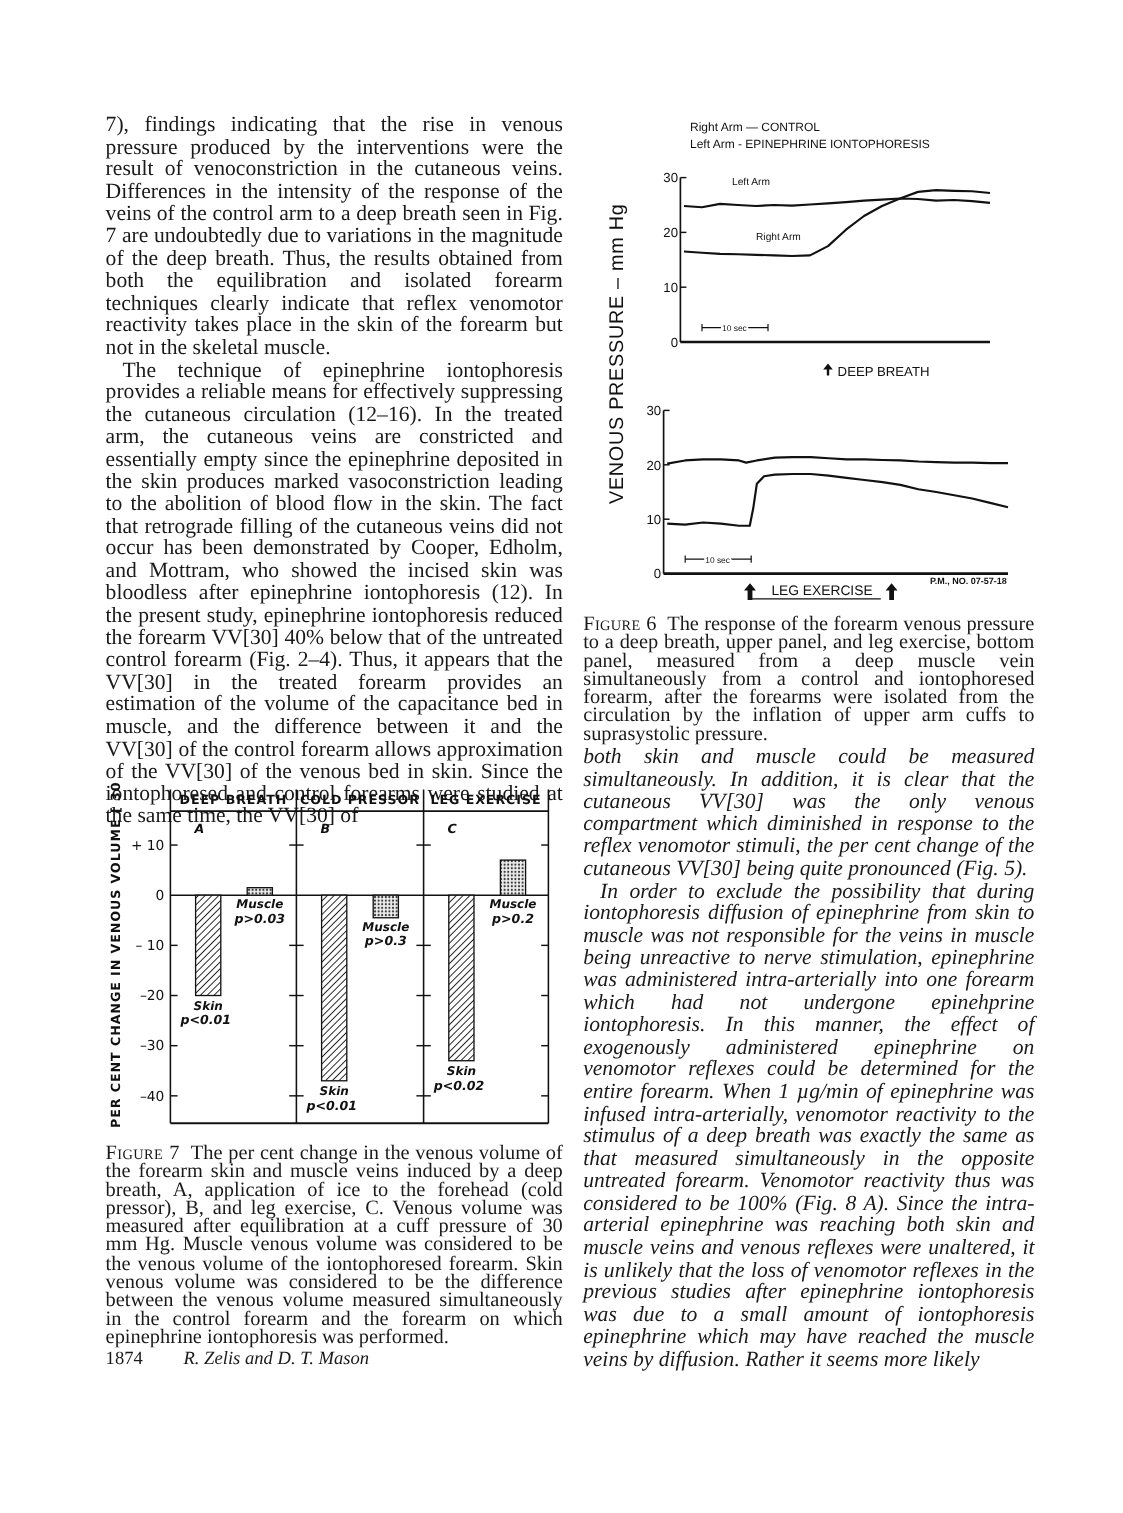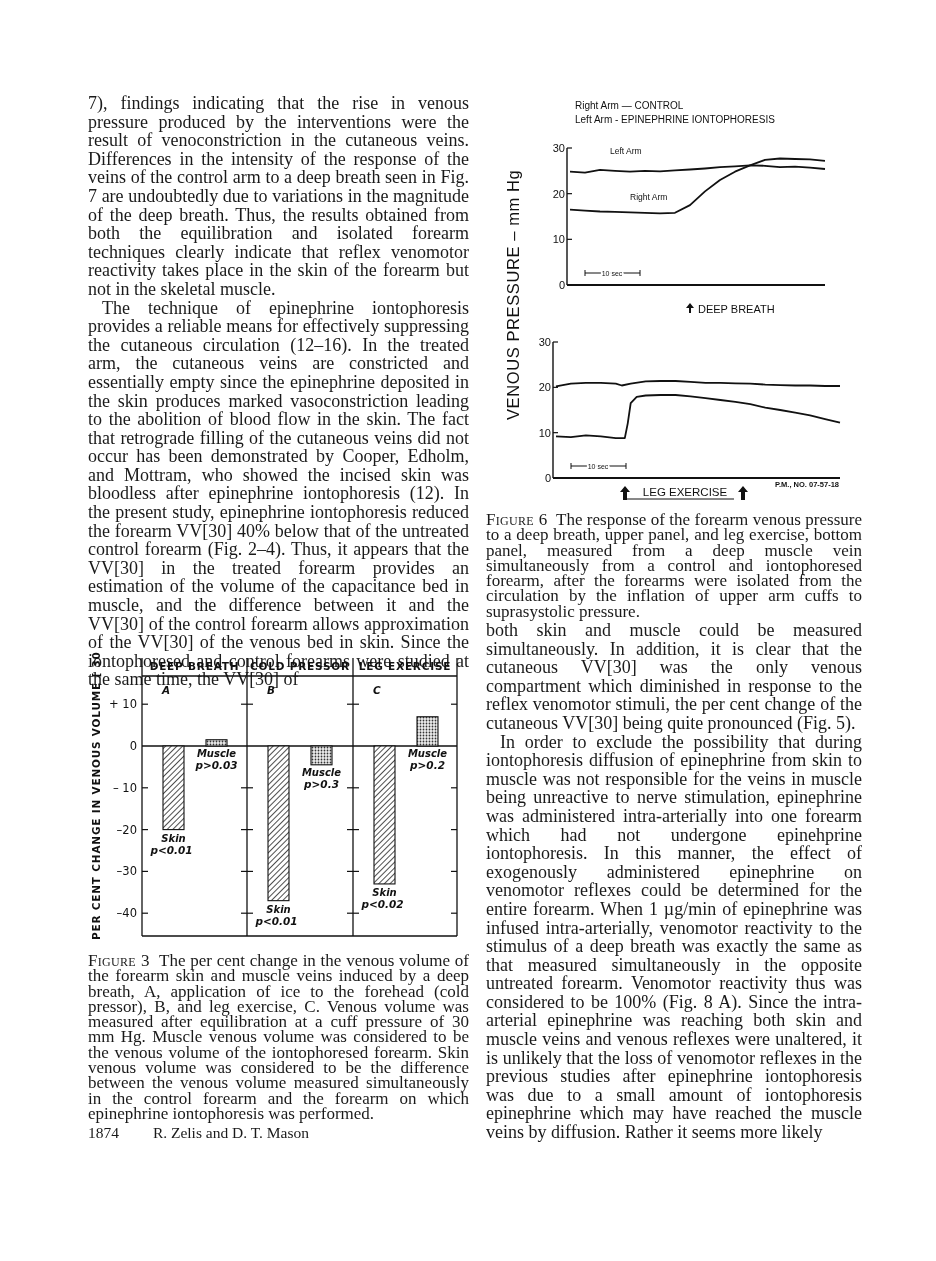--- a/index.html
+++ b/index.html
@@ -1,28 +1,28 @@
 <!DOCTYPE html>
 <html><head>
 <meta charset="utf-8">
 <style>
   html,body{margin:0;padding:0;background:#fff;}
   body{width:936px;height:1261px;position:relative;overflow:hidden;color:#1a1a1a;font-family:"Liberation Serif","DejaVu Serif",serif;}
   .col{position:absolute;font-size:18px;line-height:18.6px;text-align:justify;}
   .col p{margin:0;}
   .col p.ind{text-indent:14px;}
   #left-text{left:88px;top:94px;width:381px;}
-  #right-text{left:486px;top:621px;width:376px;}
+  #right-text{left:486px;top:621px;width:376px;font-style:italic;}
   .caption{position:absolute;font-size:17px;line-height:15.3px;text-align:justify;}
   .caption .fig{font-variant:small-caps;letter-spacing:0.3px;}
   #cap5{left:88px;top:953px;width:381px;}
   #cap6{left:486px;top:512px;width:376px;}
   #footer{position:absolute;left:88px;top:1124px;font-size:15.5px;}
   #footer .pg{margin-right:30px;}
-  #footer .auth{}
+  #footer .auth{font-style:italic;}
   svg text{font-family:"Liberation Sans","DejaVu Sans",sans-serif;fill:#111;}
   .g5 text{font-family:"DejaVu Sans","Liberation Sans",sans-serif;}
   #fig5{position:absolute;left:80px;top:650px;}
   #fig6{position:absolute;left:495px;top:90px;}
 </style>
 </head>
 <body>
 
 <div id="left-text" class="col">
   <p>7), findings indicating that the rise in venous pressure produced by the interventions were the result of venoconstriction in the cutaneous veins. Differences in the intensity of the response of the veins of the control arm to a deep breath seen in Fig. 7 are undoubtedly due to variations in the magnitude of the deep breath. Thus, the results obtained from both the equilibration and isolated forearm techniques clearly indicate that reflex venomotor reactivity takes place in the skin of the forearm but not in the skeletal muscle.</p>
@@ -98,21 +98,21 @@
       <text x="304.5" y="245.94" font-size="10" font-style="italic" font-weight="bold" text-anchor="middle">Skin</text>
       <text x="302.5" y="257.94" font-size="10.5" font-style="italic" font-weight="bold" text-anchor="middle">p&lt;0.02</text>
       <rect x="337" y="66.74000000000001" width="21" height="29.259999999999998" fill="url(#stipple)" stroke="#111" stroke-width="1.1"></rect>
       <text x="347.5" y="107" font-size="10" font-style="italic" font-weight="bold" text-anchor="middle">Muscle</text>
       <text x="347.5" y="119" font-size="10.5" font-style="italic" font-weight="bold" text-anchor="middle">p&gt;0.2</text>
     </g>
   <text transform="translate(20,290) rotate(-90)" font-size="10.5" font-weight="bold" letter-spacing="0.8">PER CENT CHANGE IN VENOUS VOLUME [ 30 ]</text>
 </svg>
 
 <div id="cap5" class="caption">
-  <span class="fig">Figure 3</span>&nbsp;
+  <span class="fig">Figure 7</span>&nbsp;
   <span>The per cent change in the venous volume of the forearm skin and muscle veins induced by a deep breath, A, application of ice to the forehead (cold pressor), B, and leg exercise, C. Venous volume was measured after equilibration at a cuff pressure of 30 mm Hg. Muscle venous volume was considered to be the venous volume of the iontophoresed forearm. Skin venous volume was considered to be the difference between the venous volume measured simultaneously in the control forearm and the forearm on which epinephrine iontophoresis was performed.</span>
 </div>
 
 <svg id="fig6" width="360" height="410" viewBox="0 0 360 410">
   <text x="80" y="19" font-size="10">Right Arm — CONTROL</text>
   <text x="80" y="33" font-size="10">Left Arm - EPINEPHRINE IONTOPHORESIS</text>
   <text transform="translate(24,330) rotate(-90)" font-size="16.5" letter-spacing="0.6">VENOUS PRESSURE – mm Hg</text>
   <g id="f6-marks">
       <line x1="72" y1="58" x2="72" y2="195" stroke="#111" stroke-width="1.4"></line>
       <line x1="72" y1="195" x2="330" y2="195" stroke="#111" stroke-width="2.2"></line>

